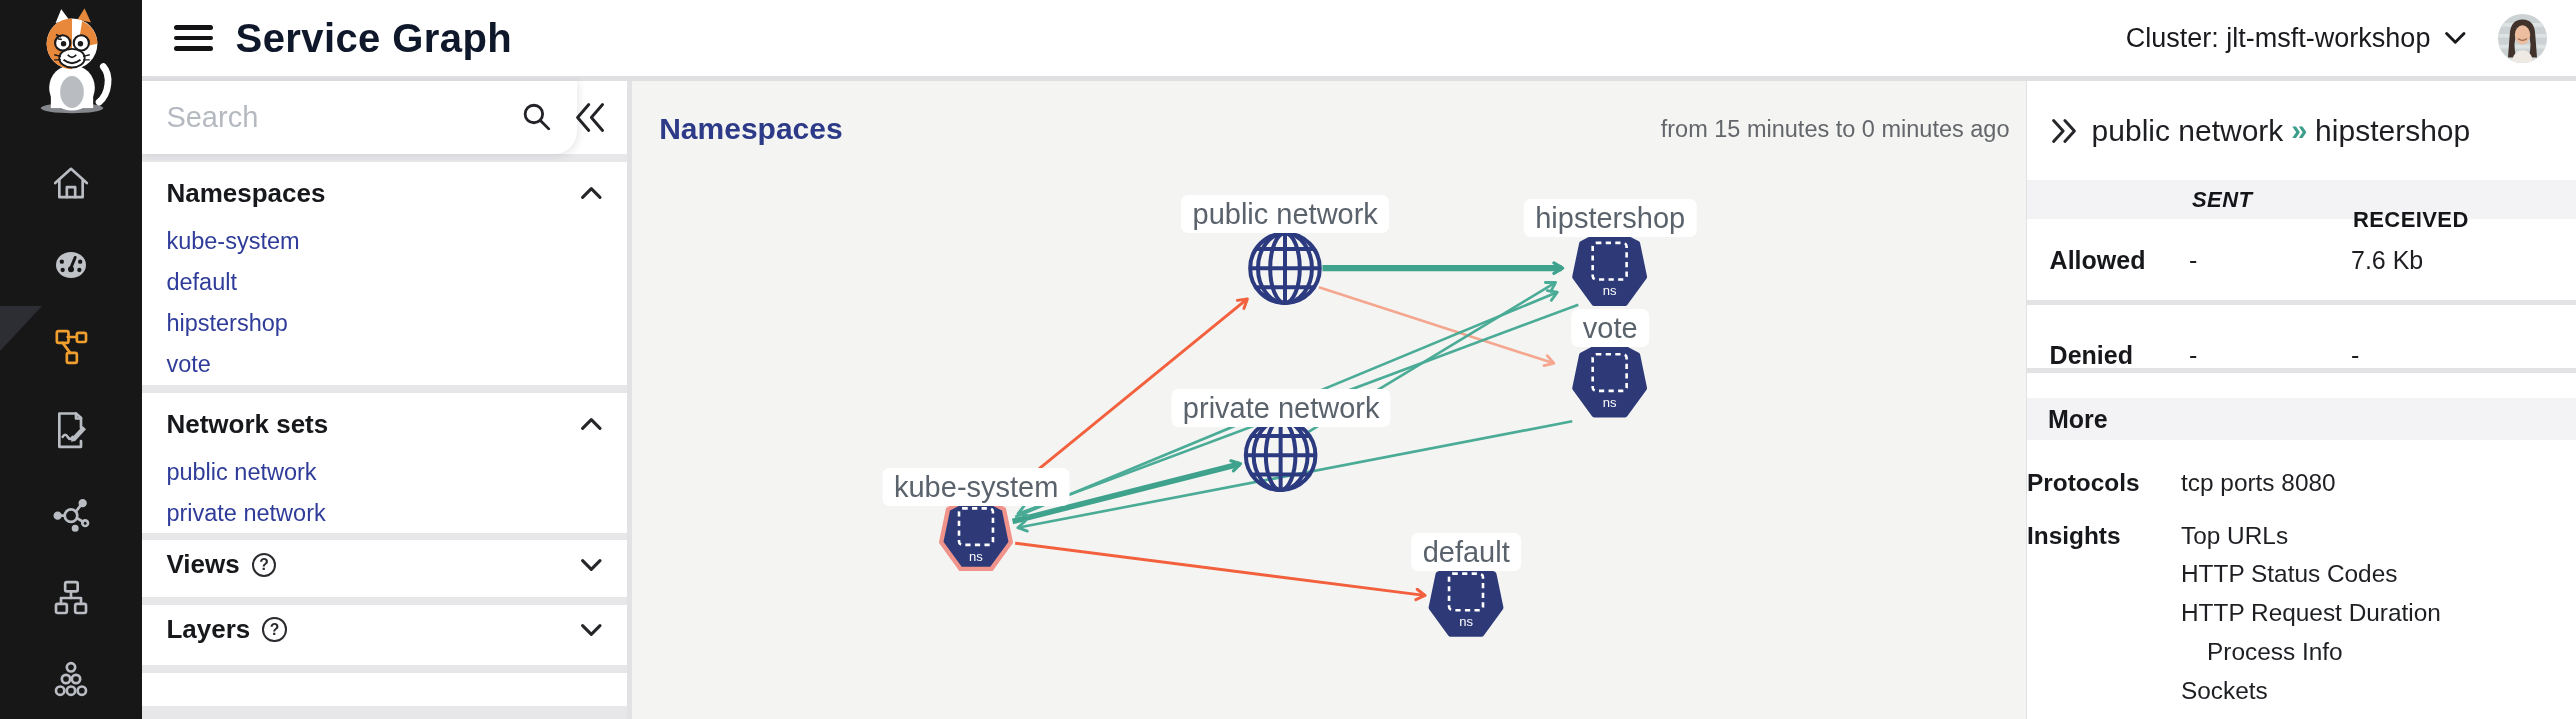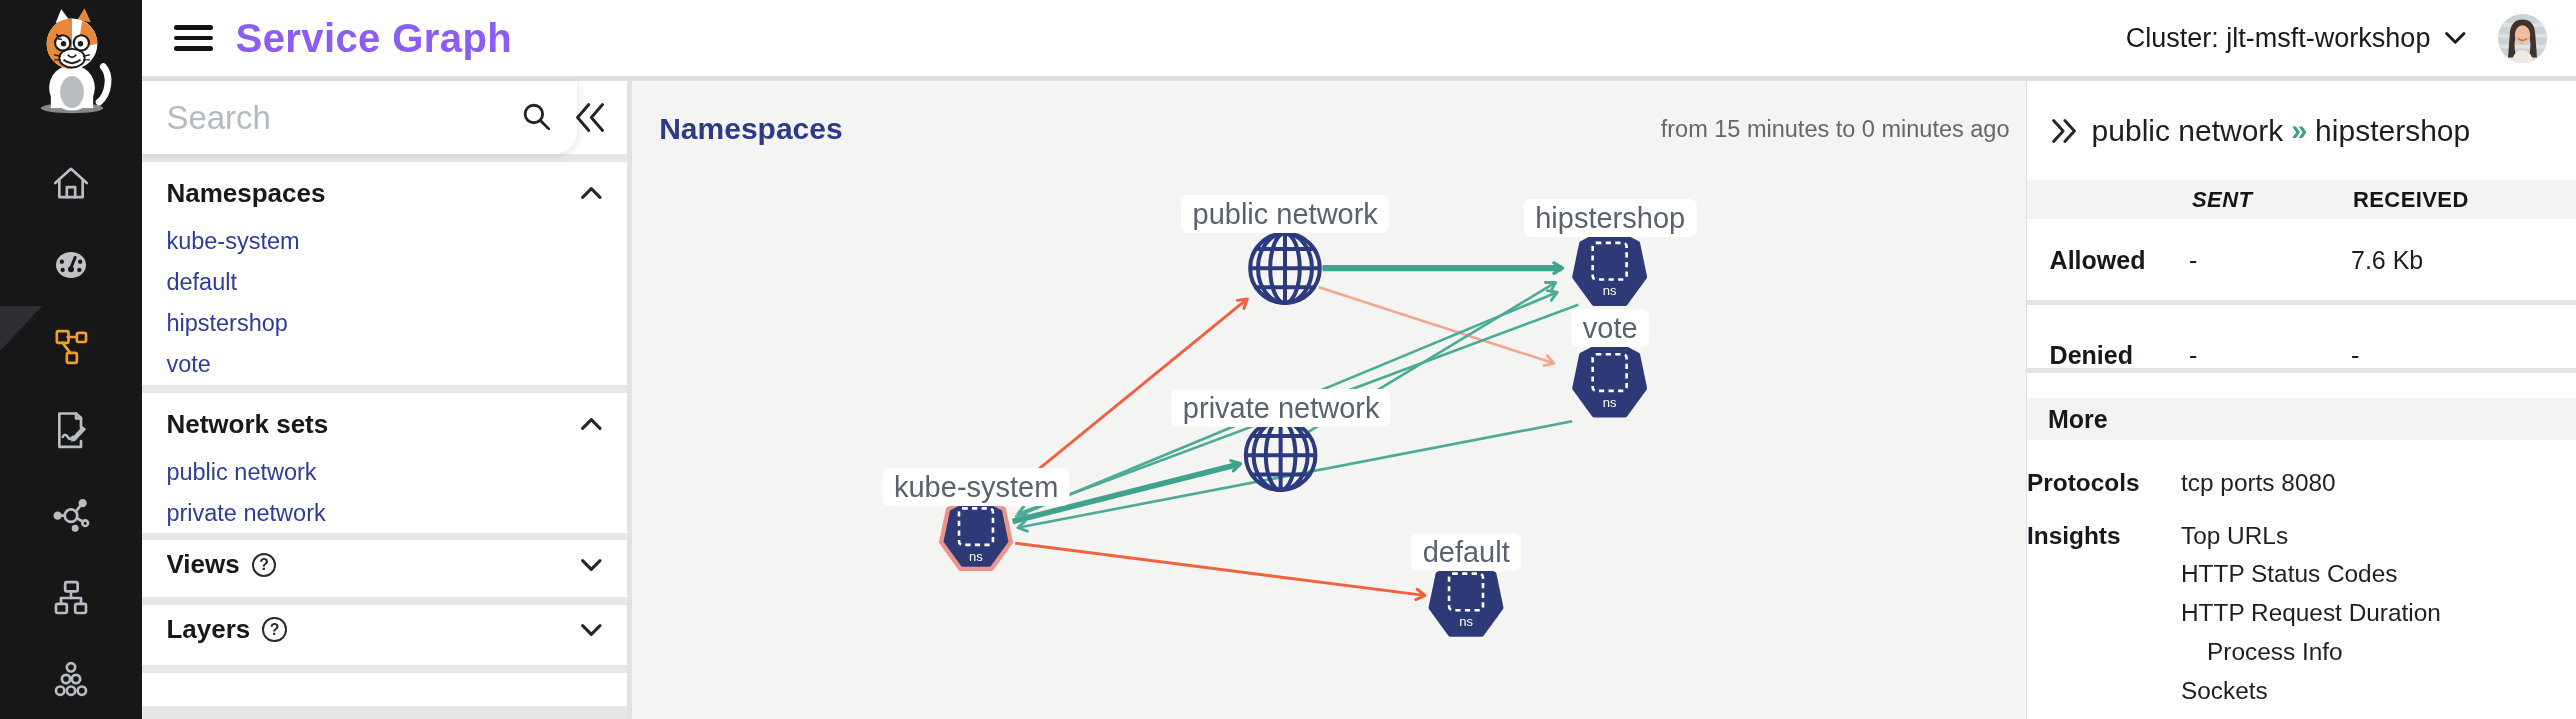--- a/index.html
+++ b/index.html
@@ -14,35 +14,35 @@
   .rail-icon svg { width:40px; height:40px; stroke:#b9bdc3; fill:none; stroke-width:3.2; stroke-linecap:round; stroke-linejoin:round; }
   .rail-icon.active svg { stroke:#f09f2f; }
   .rail-notch { position:absolute; left:0; top:306px; width:0; height:0;
      border-top:45px solid #2c2e33; border-right:42px solid transparent; }
 
   
   .topbar { position:absolute; left:142px; top:0; width:2434px; height:81px; background:#ffffff;
      border-bottom:5.2px solid #e0e0e3; display:flex; align-items:center; }
   .hamburger { margin-left:32px; width:39px; height:26px; display:flex; flex-direction:column; justify-content:space-between; cursor:pointer; }
   .hamburger div { height:4.8px; background:#131316; border-radius:2.6px; }
-  .app-title { margin-left:22.6px; font-size:40px; font-weight:700; color:#8b5cf6; letter-spacing:0.4px; }
+  .app-title { margin-left:22.6px; font-size:40px; font-weight:700; color:#0f172a; letter-spacing:0.4px; }
   .topbar-right { margin-left:auto; display:flex; align-items:center; margin-right:29px; }
   .cluster-label { font-size:27px; color:#1a1a1e; }
   .cluster-chevron { margin-left:14px; width:22.6px; height:15.7px; }
   .cluster-chevron svg { width:22.6px; height:15.7px; stroke:#1a1a1e; stroke-width:3.4; fill:none; stroke-linecap:round; stroke-linejoin:round; }
   .avatar { margin-left:31px; width:49px; height:49px; border-radius:50%; overflow:hidden; cursor:pointer; }
 
   
   .left-panel { position:absolute; left:142px; top:81px; width:485px; height:638px; background:#e7e7ea; }
   .panel-block { background:#ffffff; margin-bottom:7.8px; position:relative; }
   .search-row { height:73px; }
   .search-card { position:absolute; left:0; top:0; width:435px; height:73px; background:#fff;
      border-radius:0 0 22.6px 0; box-shadow:1.7px 1.7px 7px rgba(40,40,60,.10); }
   .search-input { position:absolute; left:24.4px; top:15.7px; width:348px; height:42px; border:none; outline:none;
-     font-size:33px; color:#a16207; background:transparent; font-family:"Liberation Sans",sans-serif; }
+     font-size:29px; color:#a16207; background:transparent; font-family:"Liberation Sans",sans-serif; }
   .search-input::placeholder { color:#b5b9c0; }
   .search-icon { position:absolute; left:377px; top:19px; width:35px; height:35px; cursor:pointer; }
   .search-icon svg { width:35px; height:35px; stroke:#222327; stroke-width:3.2; fill:none; stroke-linecap:round; }
   .collapse-icon { position:absolute; left:432px; top:21px; width:33px; height:31px; cursor:pointer; }
   .collapse-icon svg { width:33px; height:31px; stroke:#222327; stroke-width:3.4; fill:none; stroke-linecap:round; stroke-linejoin:round; }
 
   .section { padding:0 24.4px; }
   .section-header { display:flex; align-items:center; cursor:pointer; height:49px; }
   .section-title { font-size:26px; font-weight:700; color:#17181b; }
   .chev { margin-left:auto; width:22.6px; height:14px; }
@@ -70,21 +70,21 @@
   
   .right-panel { position:absolute; left:2026px; top:81px; width:550px; height:638px; background:#ffffff;
      border-left:1.7px solid #e1e1e4; }
   .breadcrumb-row { position:absolute; left:0; top:0; width:100%; height:99px; display:flex; align-items:center; }
   .expand-icon { margin-left:22.6px; width:28px; height:26px; cursor:pointer; }
   .expand-icon svg { width:28px; height:26px; stroke:#26272b; stroke-width:3.4; fill:none; stroke-linecap:round; stroke-linejoin:round; }
   .crumb-text { margin-left:14px; font-size:30px; color:#1d1e22; display:flex; align-items:center; cursor:pointer; }
   .crumb-sep { color:#3d9e8c; font-size:29px; font-weight:700; margin:0 7.8px; }
   .tbl-head { position:absolute; left:0; top:99px; width:100%; height:39px; background:#f3f3f5; }
   .tbl-head span { position:absolute; top:7px; font-size:22px; font-weight:700; color:#141518; letter-spacing:0.4px; }
-  .col-sent { left:165px;font-style:italic; } .col-received { left:326px; }
+  .col-sent { left:165px;font-style:italic; } .col-received { left:326px;margin-top:20px; }
   .tbl-row { position:absolute; left:0; width:100%; }
   .row-allowed { top:138px; height:81px; }
   .row-denied { top:225px; height:63px;margin-top:17px; }
   .tbl-row .row-label { position:absolute; left:22.6px; top:50%; transform:translateY(-50%); font-size:25px; font-weight:700; color:#17181b; }
   .tbl-row .cell-sent { position:absolute; left:162px; top:50%; transform:translateY(-50%); font-size:25px; color:#1d1e22; }
   .tbl-row .cell-received { position:absolute; left:324px; top:50%; transform:translateY(-50%); font-size:25px; color:#1d1e22; }
   .hdiv { position:absolute; left:0; width:100%; height:5.2px; background:#e3e3e6; }
   .div-1 { top:219px; } .div-2 { top:287px; }
   .more-band { position:absolute; left:0; top:317px; width:100%; height:42px; background:#f3f3f5; display:flex; align-items:center; cursor:pointer; }
   .more-label { margin-left:21px; font-size:25px; font-weight:700; color:#17181b; }

